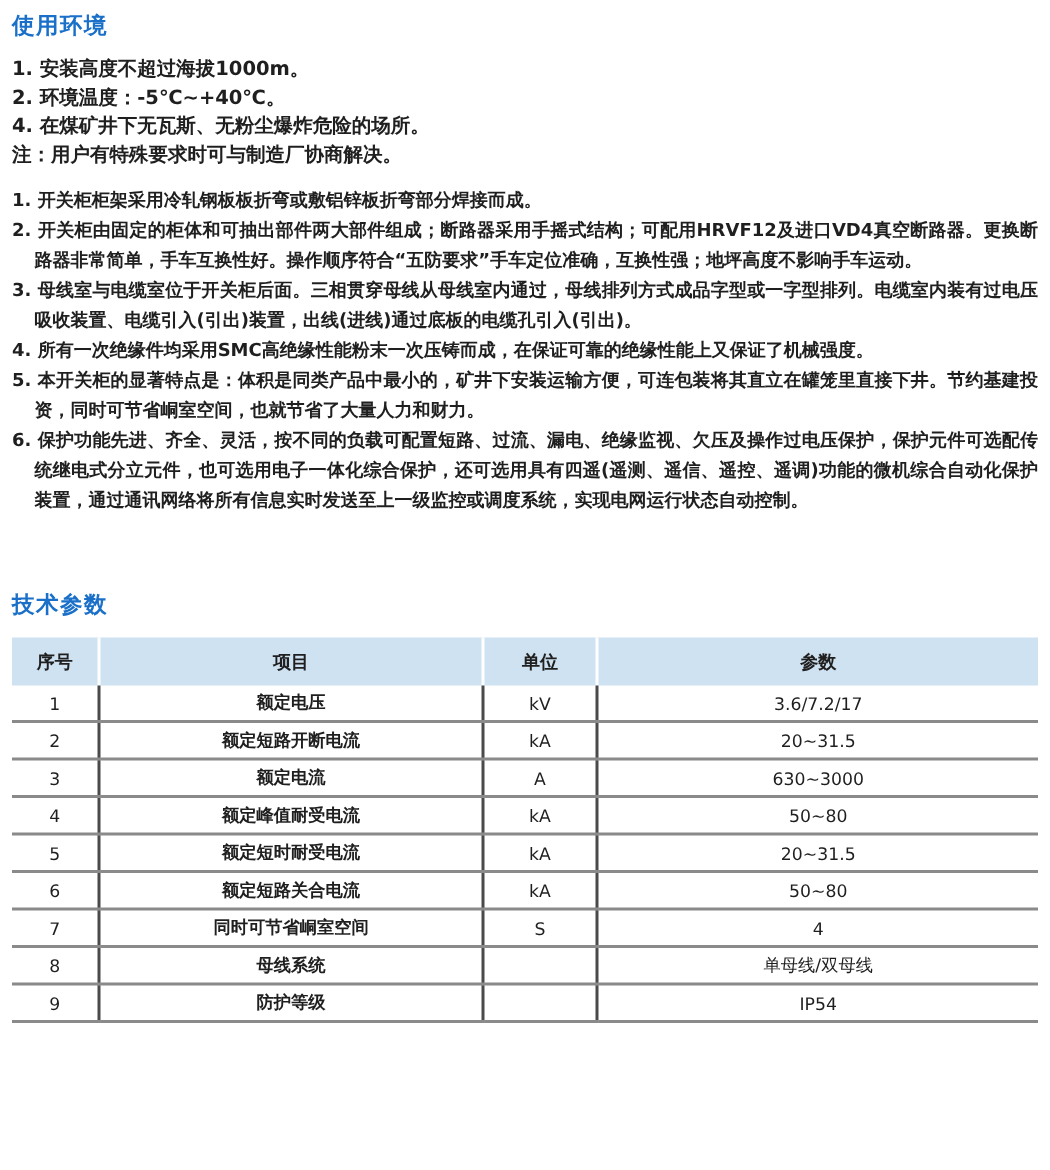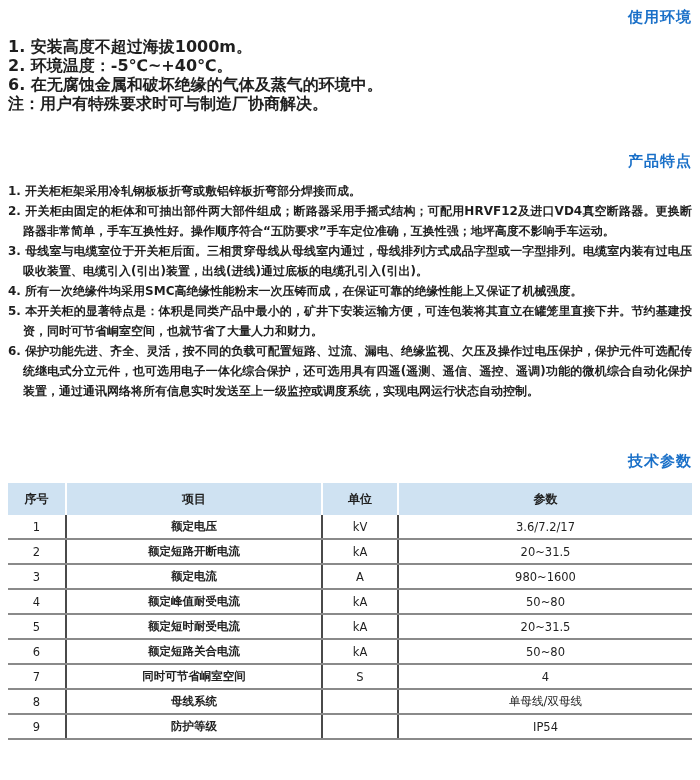--- a/index.html
+++ b/index.html
@@ -12,32 +12,31 @@
   }
   .page { padding: 7px 8px 0 8px; }
 
   .section-title {
     margin: 0;
     font-size: 15px;
     line-height: 20px;
     font-weight: bold;
     color: var(--accent, #1a70c8);
     letter-spacing: 1px;
-    text-align: right;
   }
   .title-features { margin-top: 38px; }
   .title-params  { margin-top: 50px; }
 
   .num-list { margin-top: 10px; }
   .num-list .li {
     padding-left: 15px;
     text-indent: -15px;
     font-weight: bold;
   }
-  .usage-list .li { font-size: 16px; line-height: 19px; }
+  .usage-list .li { font-size: 13px; line-height: 19px; }
   .features-list .li { font-size: 12px; line-height: 20px; text-align: justify; }
 
   table.param-table {
     margin-top: 12px;
     width: 684px;
     table-layout: fixed;
     border-collapse: collapse;
   }
   .param-table col.c-seq  { width: 58px; }
   .param-table col.c-item { width: 256px; }
@@ -71,28 +70,27 @@
 
   <h2 class="section-title">使用环境</h2>
 
   <div class="num-list usage-list">
 
       <div class="li">1. 安装高度不超过海拔1000m。</div>
 
       <div class="li">2. 环境温度：-5℃~+40℃。</div>
 
 
+      <div class="li">4. 在煤矿井下无瓦斯、无粉尘爆炸危险的场所。</div>
 
 
-      <div class="li">6. 在无腐蚀金属和破坏绝缘的气体及蒸气的环境中。</div>
 
       <div class="li">注：用户有特殊要求时可与制造厂协商解决。</div>
     </div>
 
-  <h2 class="section-title title-features">产品特点</h2>
 
   <div class="num-list features-list">
 
       <div class="li">1. 开关柜柜架采用冷轧钢板板折弯或敷铝锌板折弯部分焊接而成。</div>
 
       <div class="li">2. 开关柜由固定的柜体和可抽出部件两大部件组成；断路器采用手摇式结构；可配用HRVF12及进口VD4真空断路器。更换断路器非常简单，手车互换性好。操作顺序符合“五防要求”手车定位准确，互换性强；地坪高度不影响手车运动。</div>
 
       <div class="li">3. 母线室与电缆室位于开关柜后面。三相贯穿母线从母线室内通过，母线排列方式成品字型或一字型排列。电缆室内装有过电压吸收装置、电缆引入(引出)装置，出线(进线)通过底板的电缆孔引入(引出)。</div>
 
       <div class="li">4. 所有一次绝缘件均采用SMC高绝缘性能粉末一次压铸而成，在保证可靠的绝缘性能上又保证了机械强度。</div>
@@ -136,21 +134,21 @@
           <td class="cell-seq">2</td>
           <td class="cell-item">额定短路开断电流</td>
           <td class="cell-unit">kA</td>
           <td class="cell-val">20~31.5</td>
         </tr>
 
         <tr>
           <td class="cell-seq">3</td>
           <td class="cell-item">额定电流</td>
           <td class="cell-unit">A</td>
-          <td class="cell-val">980~1600</td>
+          <td class="cell-val">630~3000</td>
         </tr>
 
         <tr>
           <td class="cell-seq">4</td>
           <td class="cell-item">额定峰值耐受电流</td>
           <td class="cell-unit">kA</td>
           <td class="cell-val">50~80</td>
         </tr>
 
         <tr>

